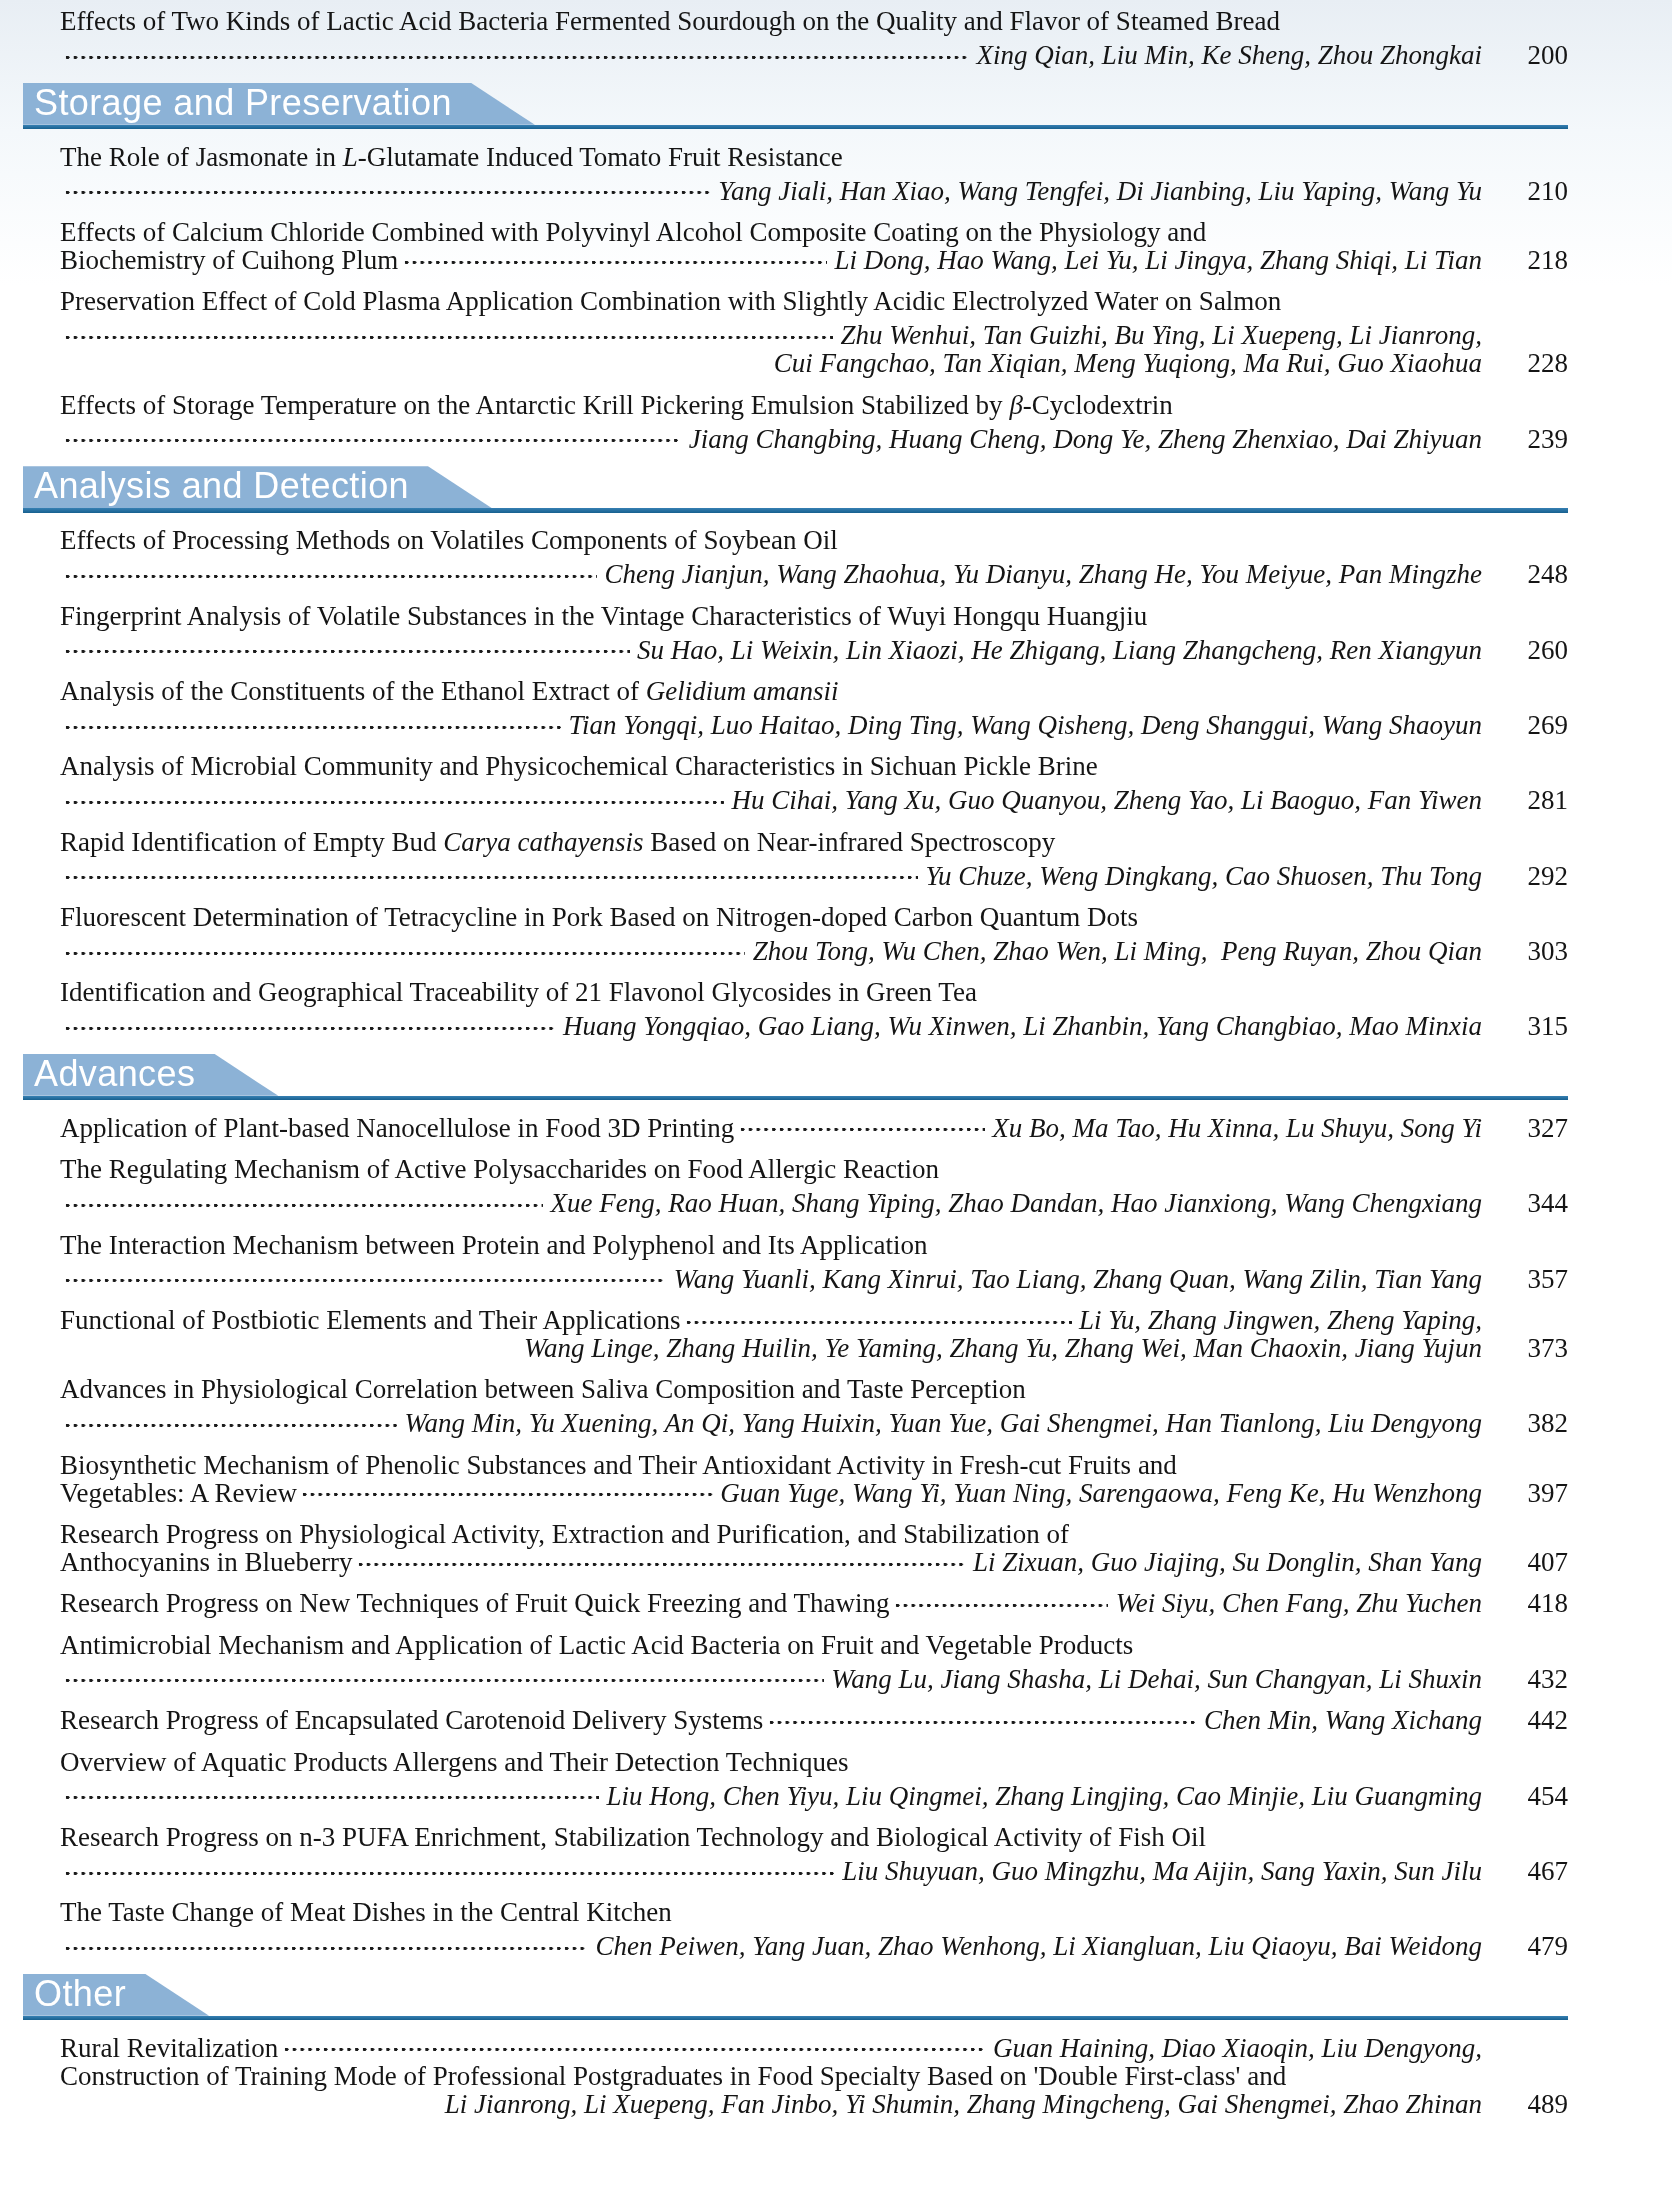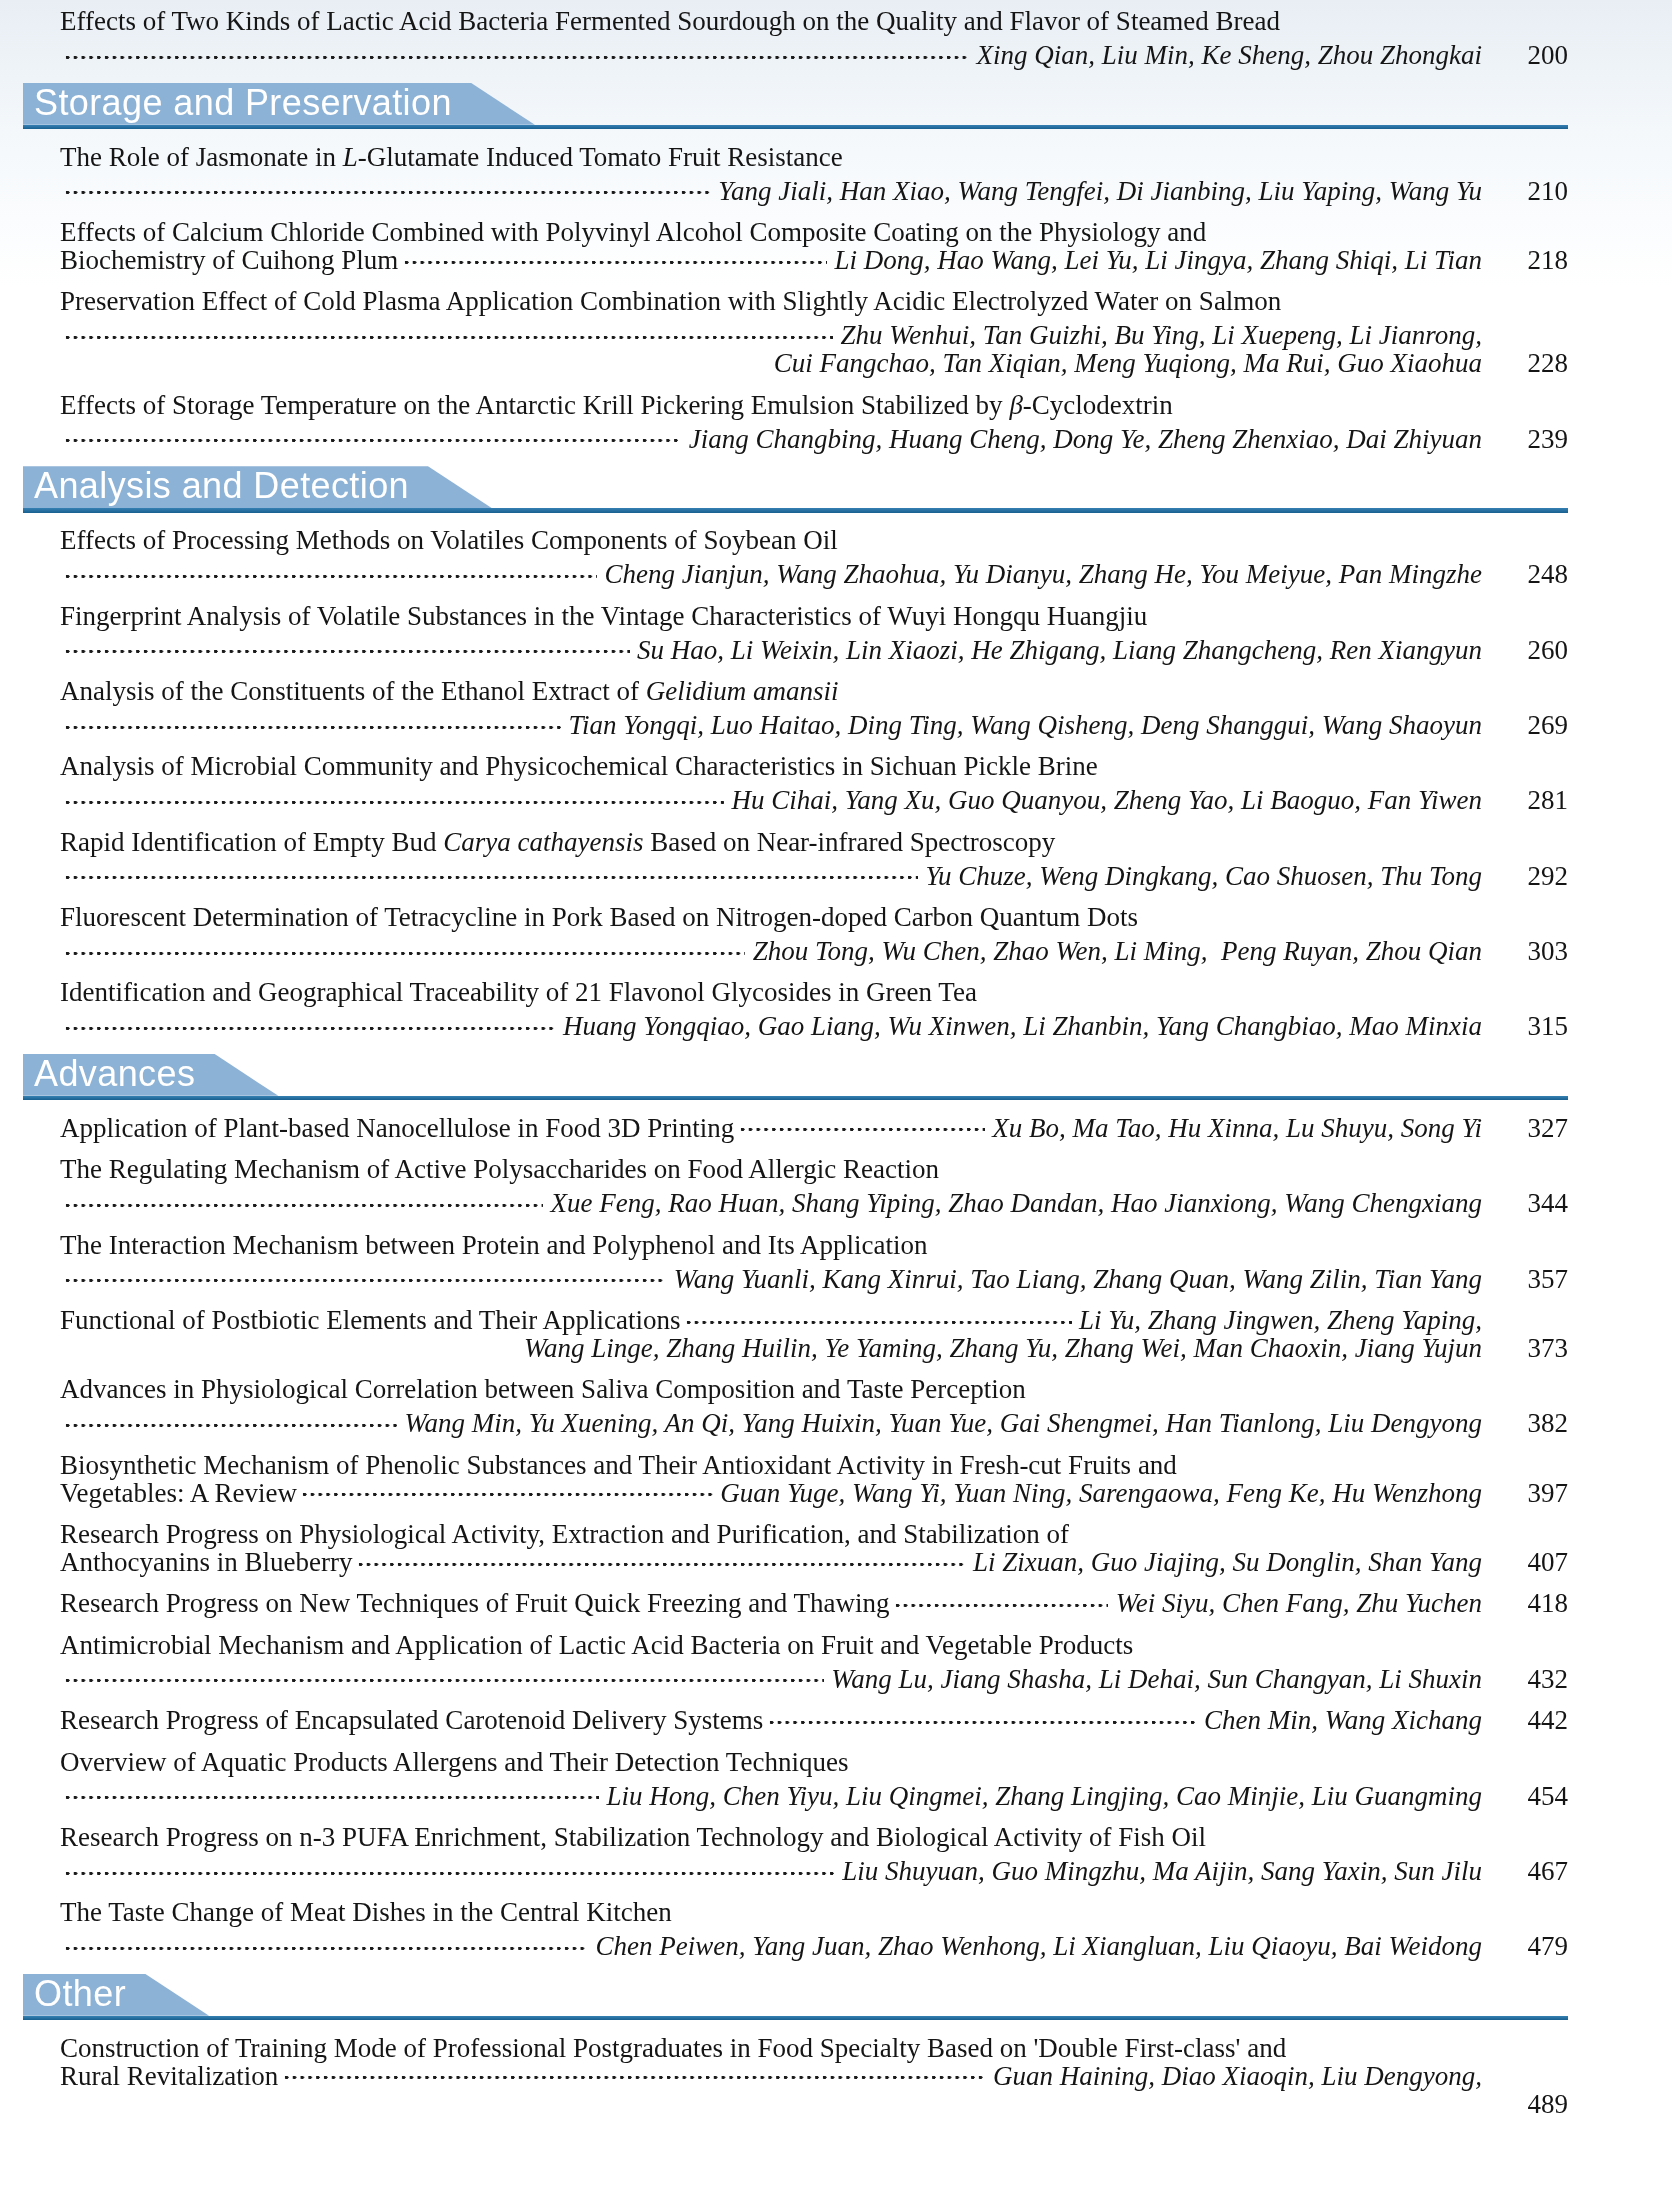--- a/index.html
+++ b/index.html
@@ -166,18 +166,18 @@
       <div class="line"><span class="t"><span>The Taste Change of Meat Dishes in the Central Kitchen</span></span></div>
       <div class="line indent authrow"><span class="leader"></span><span class="a">Chen Peiwen, Yang Juan, Zhao Wenhong, Li Xiangluan, Liu Qiaoyu, Bai Weidong</span><span class="p">479</span></div>
     </div>
     <div class="section-head">
       <div class="banner">
         <span class="banner-label">Other</span>
       </div>
       <div class="rule"></div>
     </div>
     <div class="entry">
+      <div class="line"><span class="t"><span>Rural Revitalization</span></span><span class="leader"></span><span class="a">Guan Haining, Diao Xiaoqin, Liu Dengyong,</span><span class="p"></span></div>
       <div class="line"><span class="t"><span>Construction of Training Mode of Professional Postgraduates in Food Specialty Based on 'Double First-class' and</span></span></div>
-      <div class="line"><span class="t"><span>Rural Revitalization</span></span><span class="leader"></span><span class="a">Guan Haining, Diao Xiaoqin, Liu Dengyong,</span><span class="p"></span></div>
-      <div class="line"><span class="spacer"></span><span class="p">489</span></div>
+      <div class="line"><span class="spacer"></span><span class="a">Li Jianrong, Li Xuepeng, Fan Jinbo, Yi Shumin, Zhang Mingcheng, Gai Shengmei, Zhao Zhinan</span><span class="p">489</span></div>
     </div>
   </div>
 
 
 </body></html>

